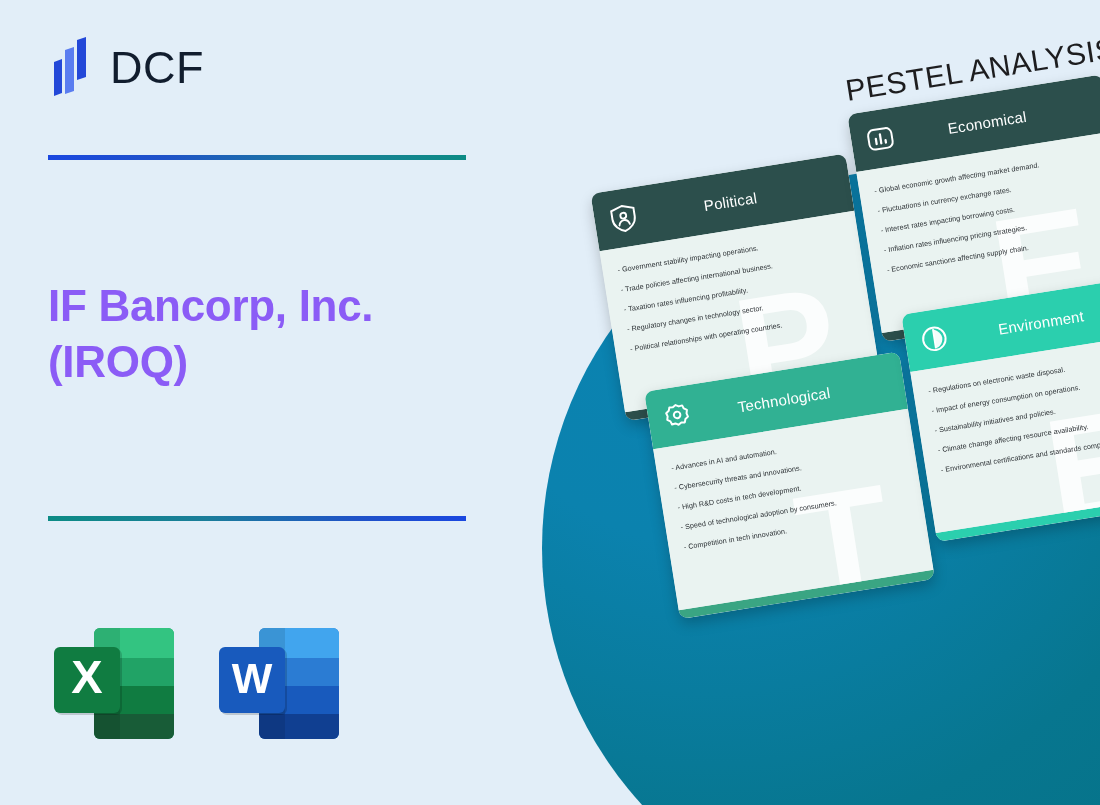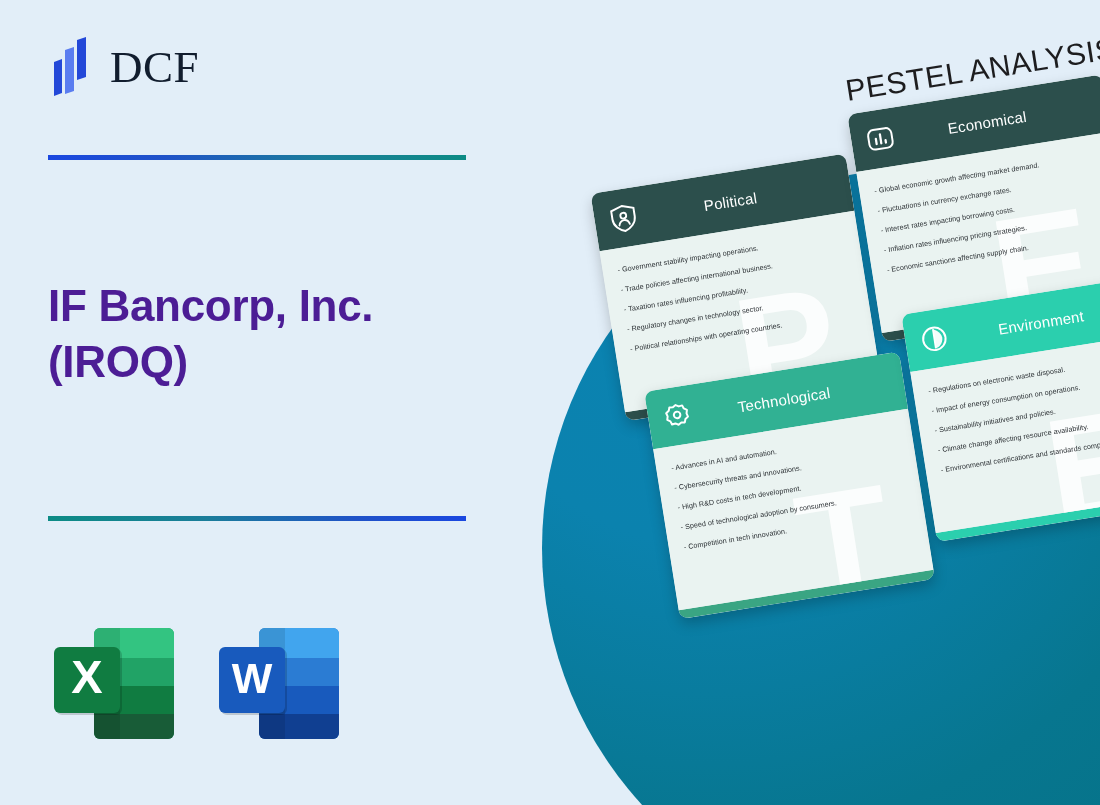--- a/index.html
+++ b/index.html
@@ -35,41 +35,41 @@
     align-items: center;
     gap: 16px;
   }
   #brand-mark { width: 46px; height: 62px; display: block; }
   #brand-text {
     font-size: 45px;
     font-weight: 400;
     letter-spacing: 0.5px;
     color: #111d2e;
     line-height: 1;
-    font-family: Liberation Serif, serif;
+    font-family: Liberation Sans, sans-serif;
   }
 
   .rule {
     position: absolute;
     left: 48px;
     width: 418px;
     height: 5px;
   }
   #rule-top    { top: 155px; background: linear-gradient(90deg, #1a47e0 0%, #1f52c8 28%, #1a7d9a 65%, #0c8b85 100%); }
   #rule-bottom { top: 516px; background: linear-gradient(90deg, #0c8b85 0%, #1a7d9a 38%, #1f52c8 74%, #1a47e0 100%); }
 
   #page-title {
     position: absolute;
     left: 48px;
     top: 278px;
     width: 470px;
     font-size: 44px;
     font-weight: bold;
     line-height: 1.28;
-    color: #4c1d95;
+    color: #8b5cf6;
     letter-spacing: -0.3px;
   }
 
   #office-icons {
     position: absolute;
     left: 48px;
     top: 621px;
     display: flex;
     gap: 32px;
   }

